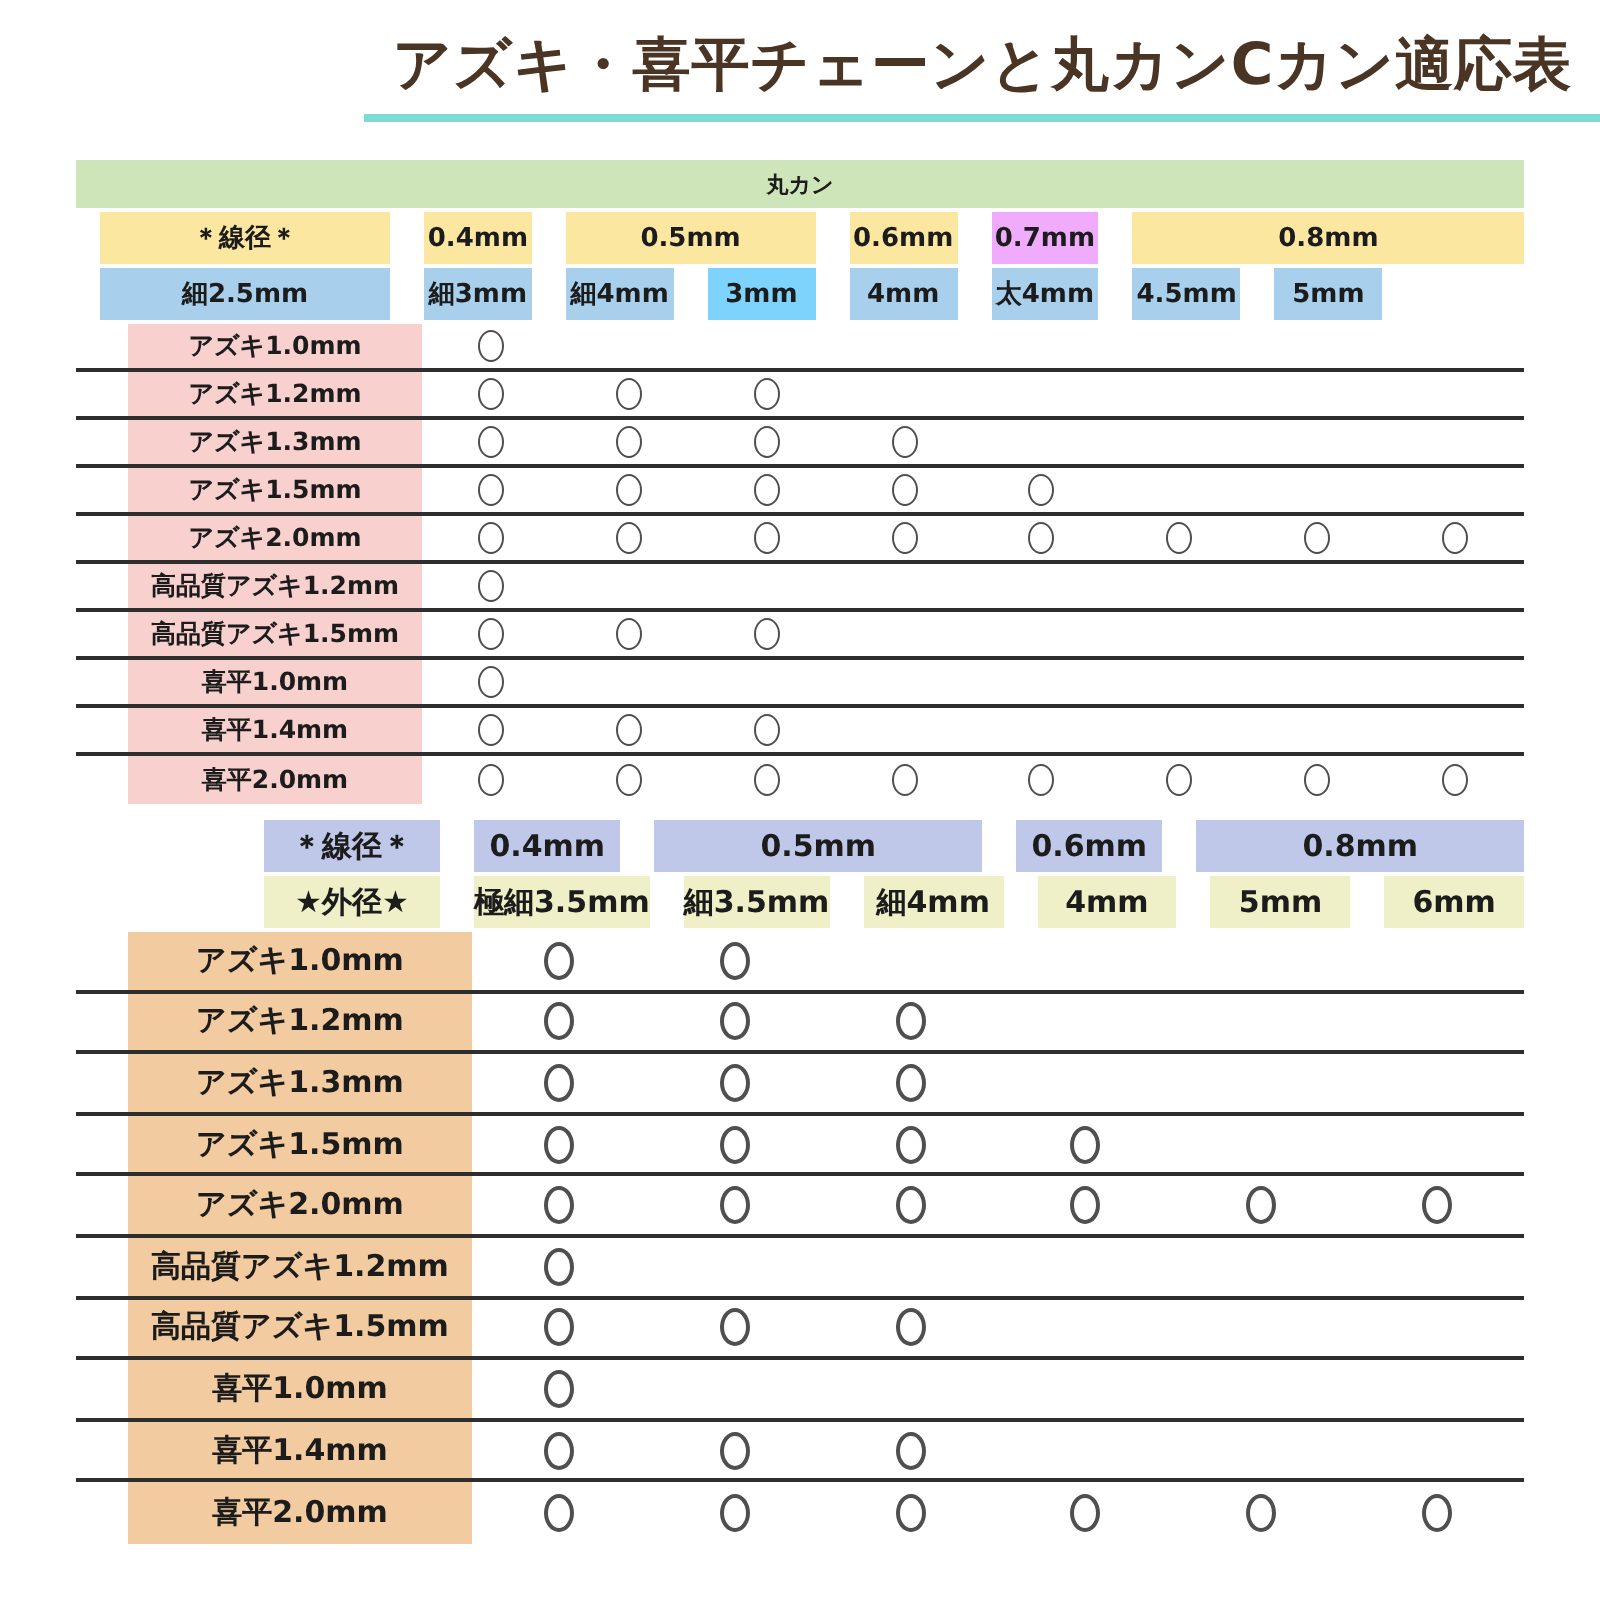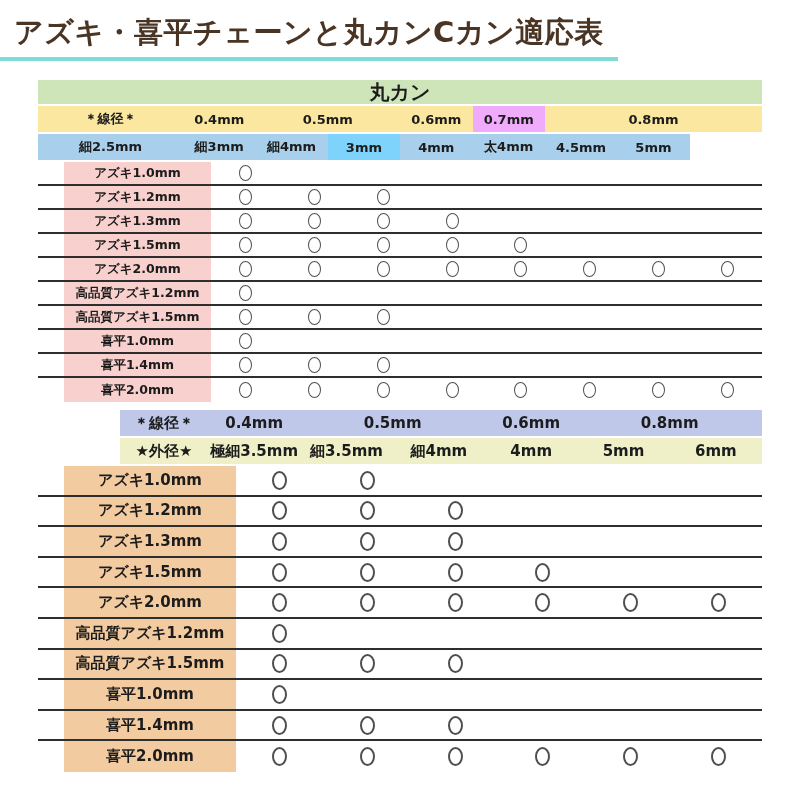--- a/index.html
+++ b/index.html
@@ -1,30 +1,30 @@
 <!DOCTYPE html>
 <html><head>
 <meta charset="utf-8">
 <style>
   html,body{margin:0;padding:0;background:#ffffff;}
   .page{position:relative;width:800px;height:800px;overflow:hidden;background:#ffffff;
         font-family:"DejaVu Sans","Liberation Sans",sans-serif;font-weight:bold;color:#1c1c1c;}
   
-  .title-wrap{position:absolute;top:12px;left:0;width:100%;text-align:left;}
+  .title-wrap{position:absolute;top:12px;left:0;width:100%;text-align:right;}
   .title{display:inline-block;font-size:29px;line-height:1.4;color:#4a3423;
          border-bottom:4px solid #7edcd6;padding:0 14px 4px;letter-spacing:.5px;white-space:nowrap;}
   
   .tbl{position:absolute;left:38px;width:724px;}
   .t1{top:80px;}
   .t2{top:408px;}
   .t2 .header{margin-left:82px;width:642px;}
   .banner{display:flex;align-items:center;justify-content:center;box-sizing:border-box;}
-  .t1 .banner{height:24px;font-size:20px;}
+  .t1 .banner{height:24px;font-size:11px;}
   .t2 .banner{height:28px;font-size:18px;}
-  .hgrid{display:grid;gap:0;margin-top:2px;}
+  .hgrid{display:grid;gap:17px;margin-top:2px;margin-left:12px;}
   .t1 .hgrid{grid-template-columns:145px repeat(8,1fr);}
   .t2 .hgrid{grid-template-columns:88px repeat(6,1fr);}
   .hcell{display:flex;align-items:center;justify-content:center;box-sizing:border-box;white-space:nowrap;}
   .t1 .hcell{height:26px;font-size:13px;}
   .t2 .hcell{height:26px;font-size:15px;}
   .body{margin-top:2px;}
   .row{display:flex;align-items:stretch;border-bottom:2px solid #2e2e2e;box-sizing:border-box;}
   .row:last-child{border-bottom:none;}
   .t1 .row{height:24px;}
   .t2 .row{height:30.6px;}

